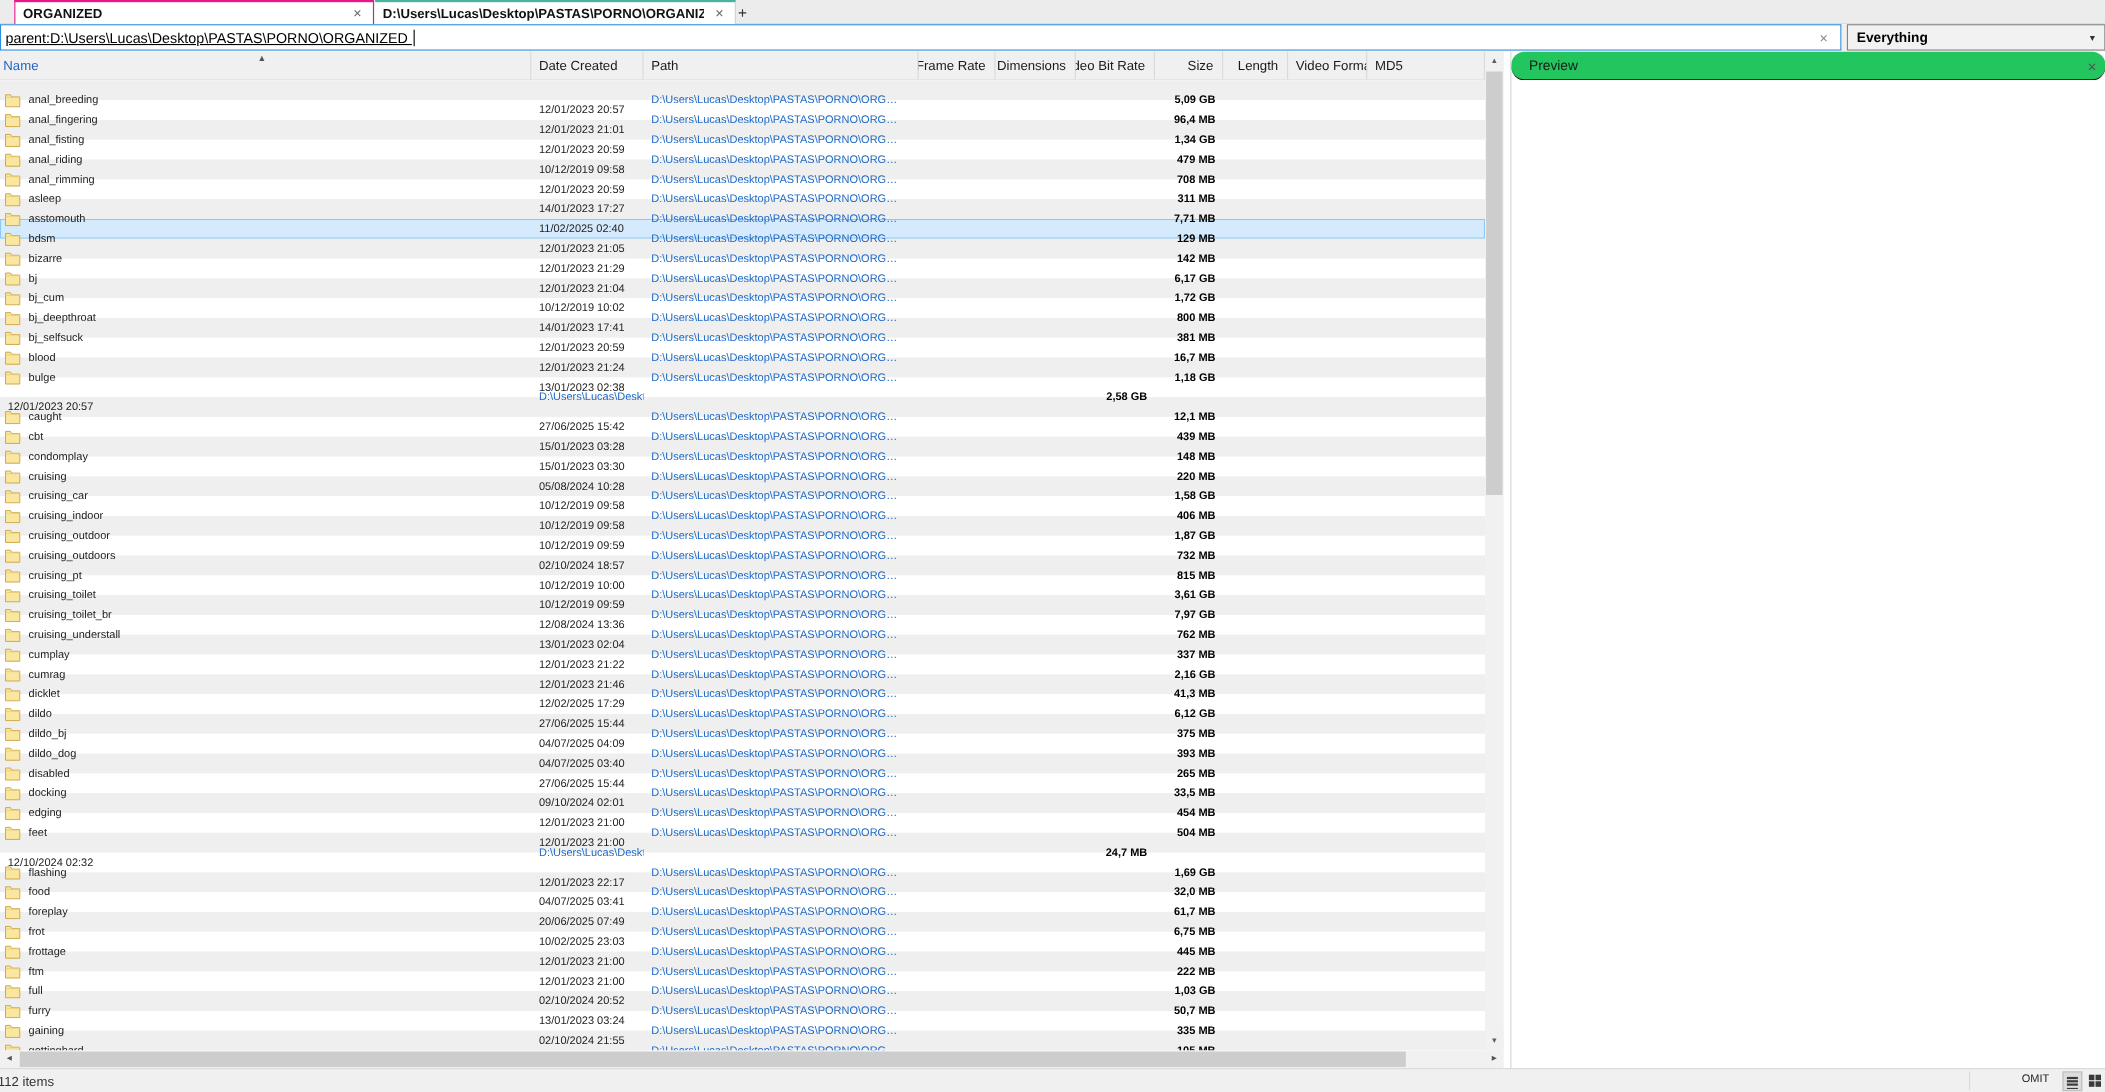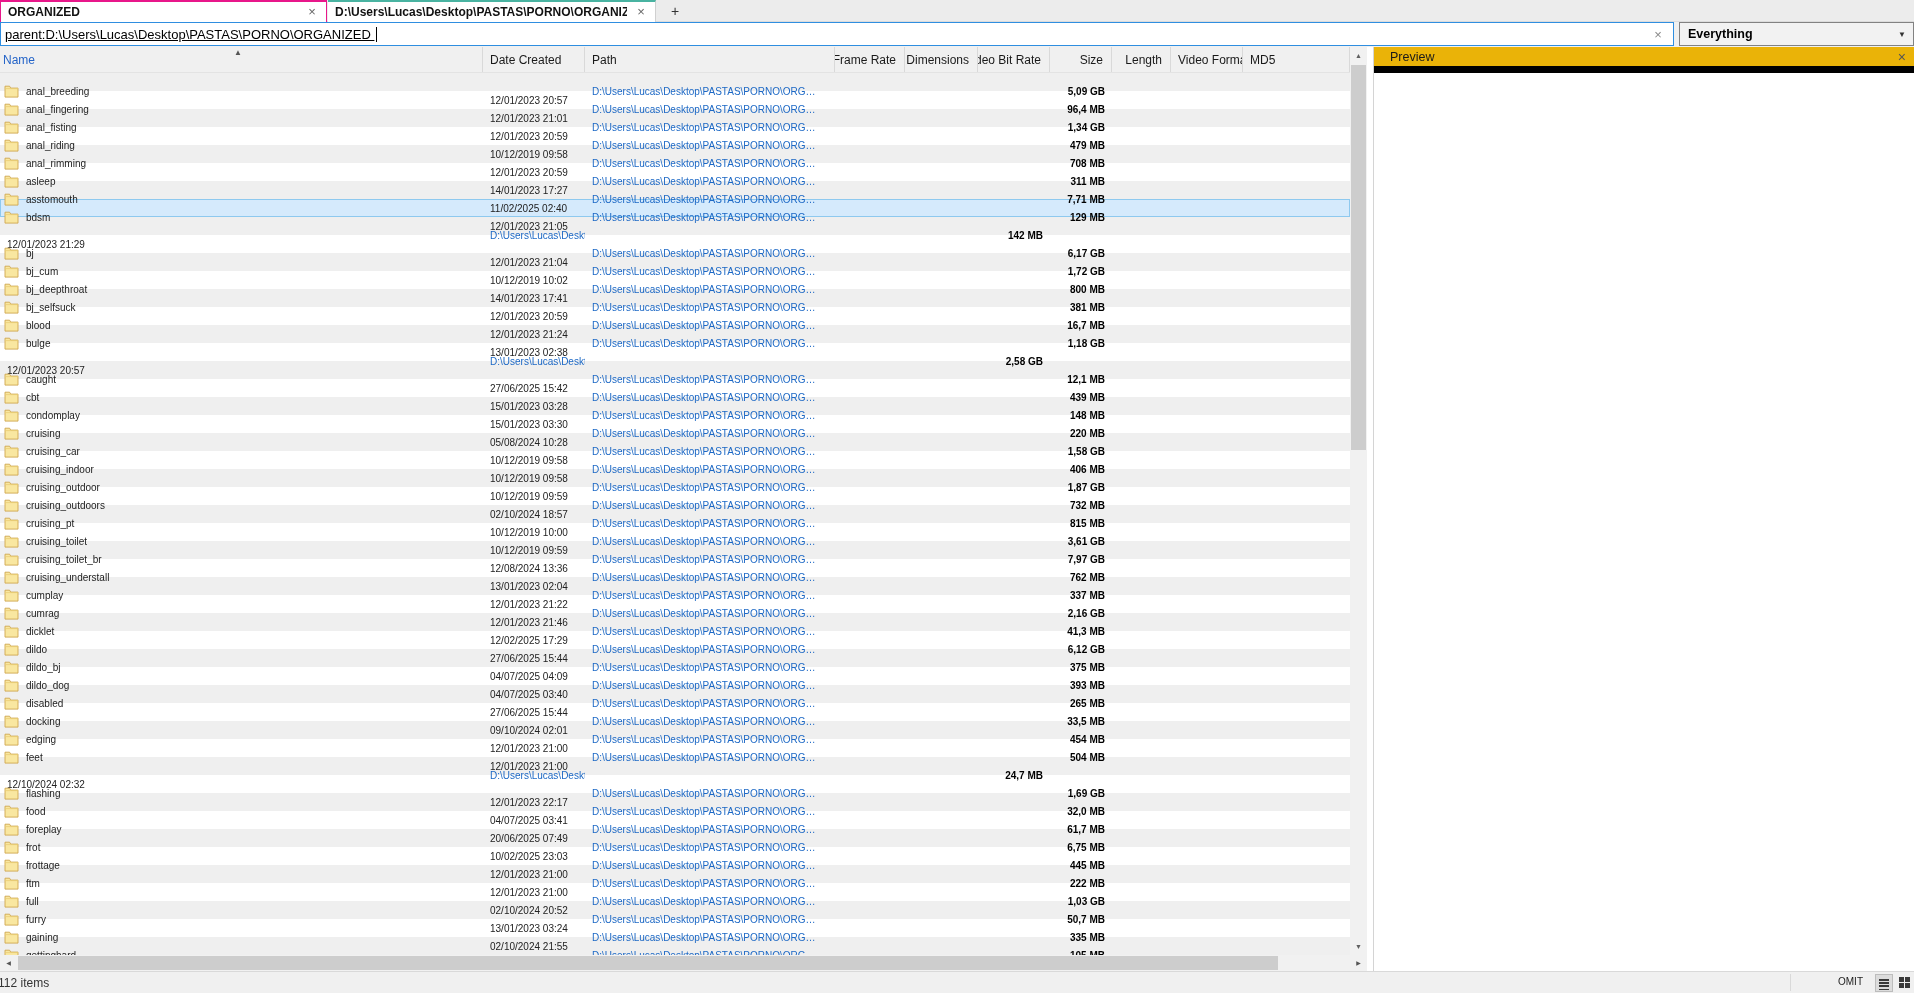--- a/index.html
+++ b/index.html
@@ -5,21 +5,21 @@
   html,body{margin:0;padding:0;background:#e9e9e9;}
   .app{position:relative;width:1914px;height:993px;background:#ffffff;
        font-family:"Liberation Sans",sans-serif;overflow:hidden;
        -webkit-font-smoothing:antialiased;}
 
   
   .tabbar{position:absolute;left:0;top:0;width:1914px;height:22px;background:#ececec;
           border-bottom:1px solid #dcdcdc;box-sizing:border-box;}
   .tab{position:absolute;top:0;height:22px;background:#ffffff;box-sizing:border-box;
        display:flex;align-items:center;font-size:12px;font-weight:bold;color:#111;
-       padding:0 6px 0 7px;cursor:default;}
+       padding:0 6px 0 7px;cursor:default;margin-left:13px;}
   .tab .tab-label{flex:1;white-space:nowrap;overflow:hidden;}
   .tab-close{width:16px;height:16px;line-height:15px;text-align:center;color:#666;
              font-size:13px;font-weight:normal;margin-left:6px;}
   .tab1{left:0;width:327px;border-top:2px solid #e8178a;border-left:1px solid #e8178a;
         border-right:1px solid #e8178a;}
   .tab2{left:328px;width:328px;border-top:2px solid #49b3a1;border-right:1px solid #d0d0d0;}
   .tab-new{position:absolute;left:664px;top:3px;width:22px;height:17px;text-align:center;
            line-height:16px;font-size:14px;color:#333;}
 
   
@@ -63,23 +63,23 @@
   .vscroll{position:absolute;left:1350px;top:47px;width:17px;height:908px;background:#f1f1f1;}
   .vs-btn{position:absolute;left:0;width:17px;height:17px;text-align:center;color:#606060;
           font-size:7px;line-height:17px;background:#f1f1f1;}
   .vs-up{top:0;}
   .vs-down{bottom:0;}
   .vs-thumb{position:absolute;left:1px;top:18px;width:15px;height:385px;background:#cdcdcd;}
 
   
   .preview{position:absolute;left:1373px;top:47px;width:541px;height:924px;background:#fff;
            border-left:1px solid #d4d4d4;box-sizing:border-box;}
-  .preview-head{height:26px;background:#eab308;border-bottom:7px solid #000000;display:flex;
+  .preview-head{height:26px;background:#22c55e;border-bottom:1px solid #000000;display:flex;
                 align-items:center;font-size:12.5px;color:#1a1a1a;padding:0 8px 0 16px;
-                box-sizing:border-box;}
+                box-sizing:border-box;border-radius:12px;}
   .preview-title{flex:1;}
   .preview-close{color:#555;font-size:14px;}
 
   
   .hscroll{position:absolute;left:0;top:955px;width:1367px;height:16px;background:#f1f1f1;}
   .hs-btn{position:absolute;top:0;width:17px;height:16px;text-align:center;color:#555;
           font-size:6px;line-height:16px;}
   .hs-left{left:0;}
   .hs-right{right:0;}
   .hs-thumb{position:absolute;left:18px;top:1px;width:1260px;height:14px;background:#cdcdcd;}
@@ -240,20 +240,27 @@
             <path d="M1 4.6 h13" stroke="#e8cd74" stroke-width="0.8"></path>
           </svg>
           <span class="fname">bdsm</span>
         </div>
         <div class="cell date">12/01/2023 21:05</div>
         <div class="cell path">D:\Users\Lucas\Desktop\PASTAS\PORNO\ORG…</div>
         <div class="cell" style="grid-column: span 3;"></div>
         <div class="cell size">129 MB</div>
       </div>
       <div class="row grid-cols odd">
+        <div class="cell name">
+          <svg class="fold" width="15" height="14" viewBox="0 0 15 14">
+            <path d="M1 2.2 h4.6 l1.1 1.9 H14 v9 H1 z" fill="#f9e7a0" stroke="#cfa64e" stroke-width="0.9"></path>
+            <path d="M1 4.6 h13" stroke="#e8cd74" stroke-width="0.8"></path>
+          </svg>
+          <span class="fname">bizarre</span>
+        </div>
         <div class="cell date">12/01/2023 21:29</div>
         <div class="cell path">D:\Users\Lucas\Desktop\PASTAS\PORNO\ORG…</div>
         <div class="cell" style="grid-column: span 3;"></div>
         <div class="cell size">142 MB</div>
       </div>
       <div class="row grid-cols">
         <div class="cell name">
           <svg class="fold" width="15" height="14" viewBox="0 0 15 14">
             <path d="M1 2.2 h4.6 l1.1 1.9 H14 v9 H1 z" fill="#f9e7a0" stroke="#cfa64e" stroke-width="0.9"></path>
             <path d="M1 4.6 h13" stroke="#e8cd74" stroke-width="0.8"></path>

